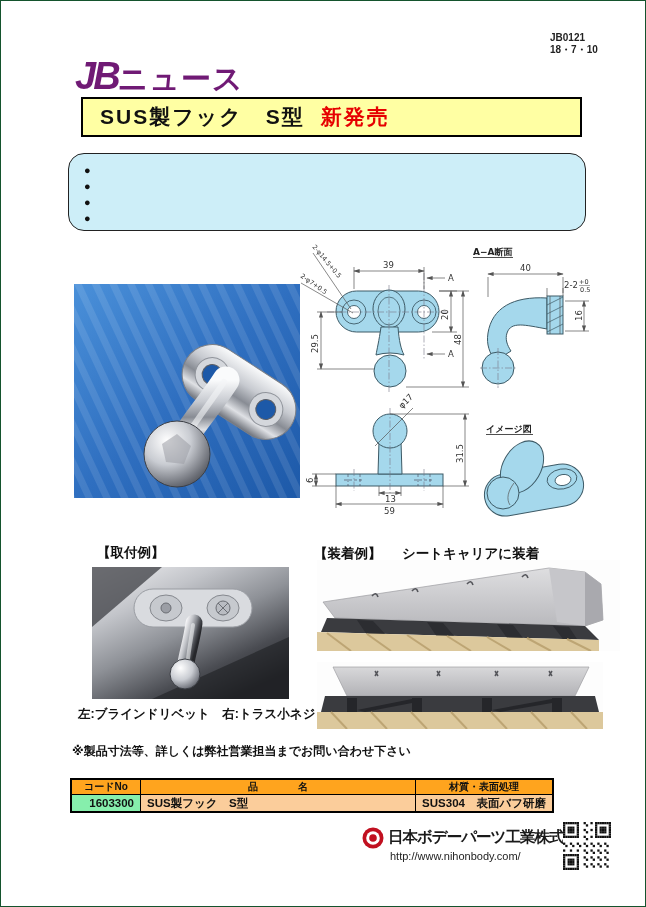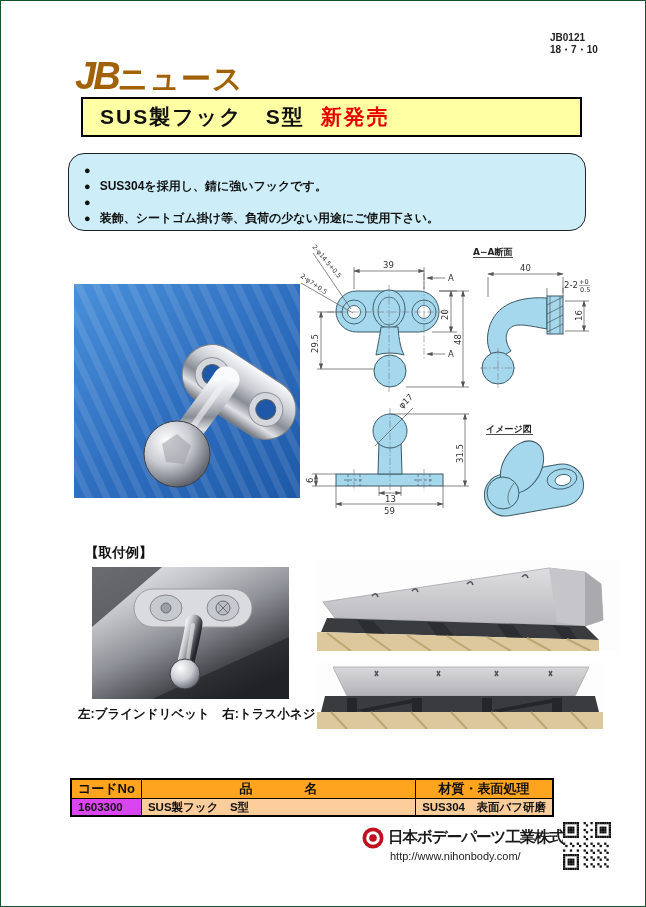--- a/index.html
+++ b/index.html
@@ -2,43 +2,43 @@
 <html><head>
 <meta charset="utf-8">
 <style>
   html,body{margin:0;padding:0;background:#ececec;}
   .page{position:relative;width:646px;height:907px;background:#ffffff;margin:0 auto;
         font-family:"Liberation Sans","DejaVu Sans",sans-serif;color:#111;overflow:hidden;
         border:1px solid #14532d;box-sizing:border-box;}
   .abs{position:absolute;}
   
   .doc-meta{left:549px;top:31px;font-size:10px;line-height:11.5px;color:#222;font-weight:bold;}
-  .logo{left:74px;top:56px;white-space:nowrap;color:#a16207;line-height:1;}
+  .logo{left:74px;top:56px;white-space:nowrap;color:#701a75;line-height:1;}
   .logo .jb{font-size:38px;font-weight:900;font-style:italic;letter-spacing:-3px;}
   .logo .news{font-size:30px;font-weight:900;letter-spacing:1px;}
   .banner{left:80px;top:96px;width:501px;height:40px;background:#ffffa3;border:2px solid #000;
           display:flex;align-items:center;padding-left:17px;font-size:21px;font-weight:bold;
           letter-spacing:2px;box-sizing:border-box;}
   .banner .badge{color:#e60000;margin-left:16px;}
   
   .infobox{left:67px;top:152px;width:518px;height:78px;background:#cdeef8;border:1.3px solid #222;
            border-radius:16px;box-sizing:border-box;padding:8px 10px 0 15px;}
   .infobox .line{display:flex;align-items:baseline;font-size:12px;font-weight:bold;line-height:16px;}
   .infobox .blt{font-size:11px;margin-right:9px;}
   .red{color:#e60000;}
   
   .sec-label{font-size:13.5px;font-weight:bold;}
   .caption{font-size:12.5px;font-weight:bold;}
   .note{left:71px;top:742px;font-size:12px;font-weight:bold;}
   
   .spec-table{left:69px;top:777px;width:484px;border-collapse:collapse;border:2px solid #000;}
   .spec-table th,.spec-table td{border:1px solid #000;padding:0 6px;white-space:nowrap;overflow:hidden;}
-  .spec-table th{background:#ffa41e;font-size:13px;font-weight:bold;height:13px;text-align:center;}
+  .spec-table th{background:#ffa41e;font-size:10px;font-weight:bold;height:13px;text-align:center;}
   .spec-table td{font-size:11.5px;font-weight:bold;height:16px;background:#fbcd9b;}
-  .spec-table td.code{background:#d946ef;text-align:left;}
+  .spec-table td.code{background:#86efac;text-align:right;}
   .spec-table td.mat{text-align:left;}
   
   .company{left:387px;top:826px;font-size:15.5px;font-weight:900;letter-spacing:-1px;color:#1a1a1a;white-space:nowrap;}
   .url{left:389px;top:849px;font-size:11px;color:#222;}
   
   .dimtxt{font-size:8.5px;fill:#333;font-family:"DejaVu Sans",sans-serif;}
   .dimtxt2{font-size:6.5px;fill:#333;font-family:"DejaVu Sans",sans-serif;}
   .svgtitle{font-size:9px;fill:#222;font-weight:bold;font-family:"DejaVu Sans",sans-serif;}
 </style>
 </head>
@@ -59,28 +59,26 @@
     <span>SUS製フック　S型</span>
     <span class="badge">新発売</span>
   </div>
 
   <div class="abs infobox">
     <div class="line">
       <span class="blt">●</span>
     </div>
     <div class="line">
       <span class="blt">●</span>
-      <span>SUS304を採用し、錆に強いフックです。</span>
     </div>
     <div class="line">
       <span class="blt">●</span>
     </div>
     <div class="line">
       <span class="blt">●</span>
-      <span>装飾、シートゴム掛け等、負荷の少ない用途にご使用下さい。</span>
     </div>
   </div>
 
   <svg class="abs" style="left:73px;top:283px;" width="226" height="214" viewBox="0 0 226 214">
     <defs>
       <linearGradient id="pbg" x1="0" y1="0" x2="1" y2="1">
         <stop offset="0" stop-color="#4a90d9"></stop>
           <stop offset="0.5" stop-color="#2f6fc0"></stop>
           <stop offset="1" stop-color="#1d59a8"></stop>
       </linearGradient>
@@ -246,21 +244,21 @@
         <rect x="0" y="28" width="100" height="42" rx="21" transform="rotate(-10 50 49)" class="fillb"></rect>
         <ellipse cx="78" cy="38" rx="15" ry="10" transform="rotate(-10 78 38)" fill="none" stroke="#3d5a66" stroke-width="0.9"></ellipse>
         <ellipse cx="79" cy="39" rx="8" ry="5.5" transform="rotate(-10 79 39)" fill="#fff" stroke="#3d5a66" stroke-width="0.9"></ellipse>
         <ellipse cx="38" cy="26" rx="19" ry="28" transform="rotate(30 38 26)" class="fillb"></ellipse>
         <circle cx="19" cy="52" r="16" class="fillb"></circle>
         <path d="M30,42 C24,50 22,58 26,64" class="thin"></path>
       </g>
     </g>
   </svg>
 
-  <div class="abs sec-label" style="left:84px;top:543px;">【取付例】</div>
+  <div class="abs sec-label" style="left:96px;top:543px;">【取付例】</div>
 
   <svg class="abs" style="left:91px;top:566px;" width="197" height="132" viewBox="0 0 197 132">
     <defs>
       <linearGradient id="metal" x1="0" y1="0" x2="0.7" y2="1">
         <stop offset="0" stop-color="#f2f2f4"></stop>
           <stop offset="0.3" stop-color="#c2c4c9"></stop>
         <stop offset="0.55" stop-color="#8e9197"></stop>
           <stop offset="0.8" stop-color="#4a4c52"></stop>
         <stop offset="1" stop-color="#26272b"></stop>
       </linearGradient>
@@ -281,20 +279,24 @@
     <circle cx="131" cy="41" r="7" fill="#b9bcc2" stroke="#6a6d73"></circle>
     <line x1="126" y1="36" x2="136" y2="46" stroke="#6a6d73"></line>
       <line x1="136" y1="36" x2="126" y2="46" stroke="#6a6d73"></line>
     <path d="M102,56 C100,72 96,84 94,96" stroke="url(#metal)" stroke-width="17" fill="none" stroke-linecap="round"></path>
     <path d="M101,58 C99,72 97,82 96,92" stroke="#eceef0" stroke-width="4" fill="none" stroke-linecap="round" opacity="0.6"></path>
     <circle cx="93" cy="107" r="15" fill="url(#ballg2)" stroke="#3c3f45"></circle>
   </svg>
 
   <div class="abs caption" style="left:77px;top:705px;">左:ブラインドリベット　右:トラス小ネジ　にて取付</div>
 
+  <div class="abs" style="left:313px;top:543px;white-space:nowrap;">
+    <span class="sec-label">【装着例】</span>
+    <span class="sec-label" style="margin-left:16px;">シートキャリアに装着</span>
+  </div>
 
   <svg class="abs" style="left:316px;top:559px;" width="303" height="91" viewBox="0 0 303 91">
     <defs>
       <linearGradient id="carr1" x1="0" y1="0" x2="0" y2="1">
         <stop offset="0" stop-color="#dedee0"></stop>
           <stop offset="1" stop-color="#b9b9bd"></stop>
       </linearGradient>
     </defs>
     <rect width="303" height="91" fill="#fdfdfd"></rect>
     <polygon points="6,42 232,8 268,12 284,24 286,60 268,66 18,58" fill="url(#carr1)" stroke="#9d9da2" stroke-width="0.7"></polygon>
@@ -358,20 +360,21 @@
           <line x1="54" y1="50" x2="70" y2="67"></line>
         <line x1="94" y1="50" x2="110" y2="67"></line>
           <line x1="134" y1="50" x2="150" y2="67"></line>
         <line x1="174" y1="50" x2="190" y2="67"></line>
           <line x1="214" y1="50" x2="230" y2="67"></line>
         <line x1="254" y1="50" x2="270" y2="67"></line>
       </g>
     </g>
   </svg>
 
+  <div class="abs note">※製品寸法等、詳しくは弊社営業担当までお問い合わせ下さい</div>
 
   <table class="abs spec-table">
     <colgroup>
         <col style="width:70px">
         <col style="width:282px">
         <col style="width:132px">
       </colgroup>
     <tbody>
         <tr>
       <th>コードNo</th>

